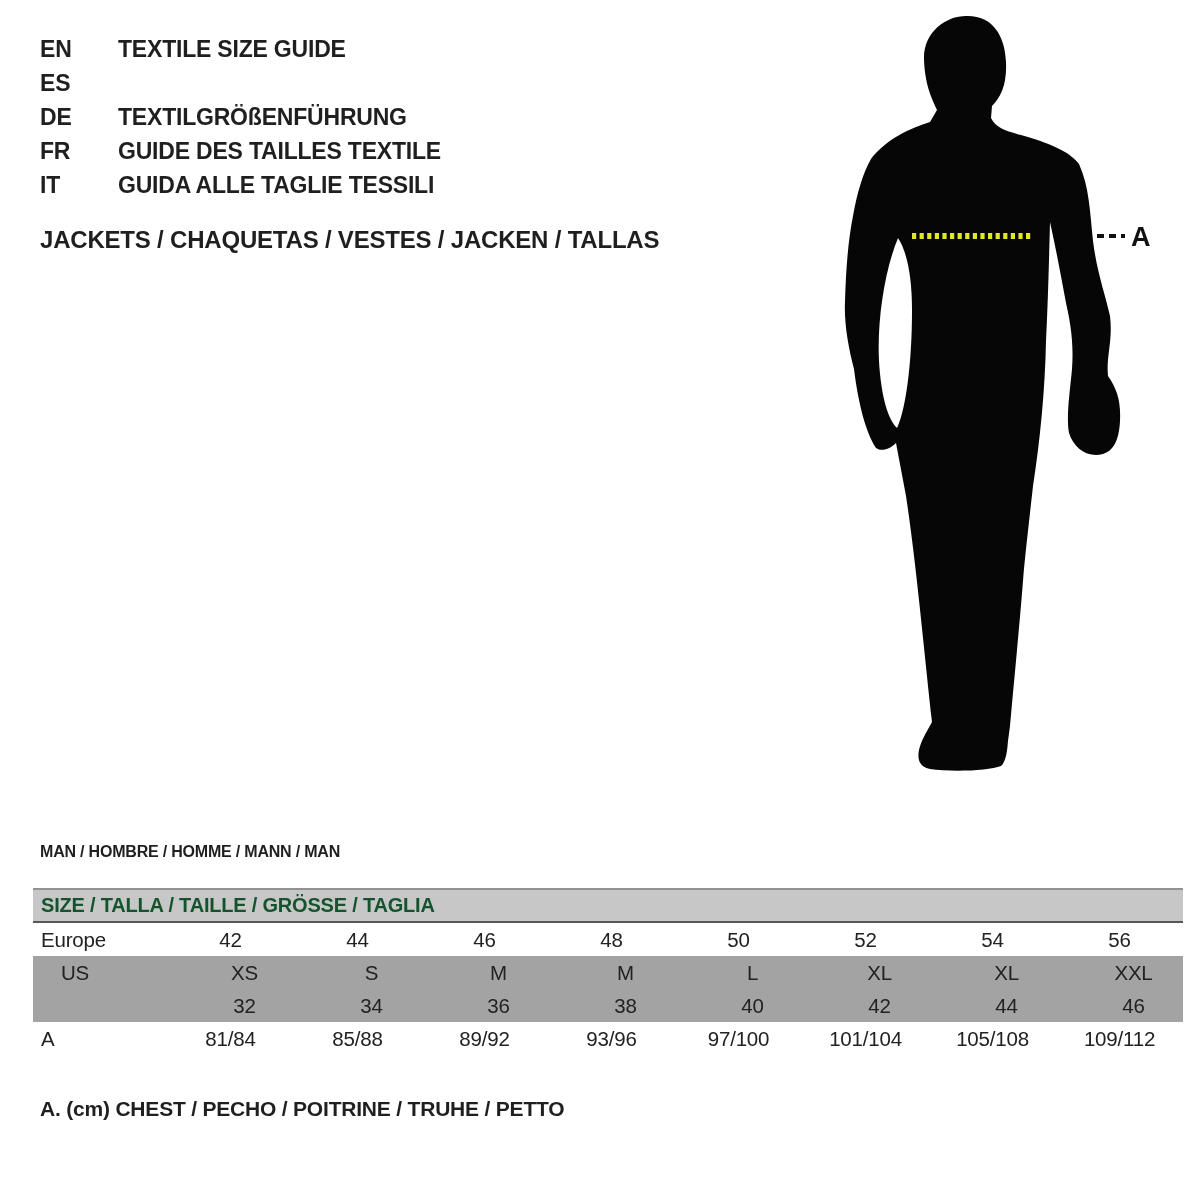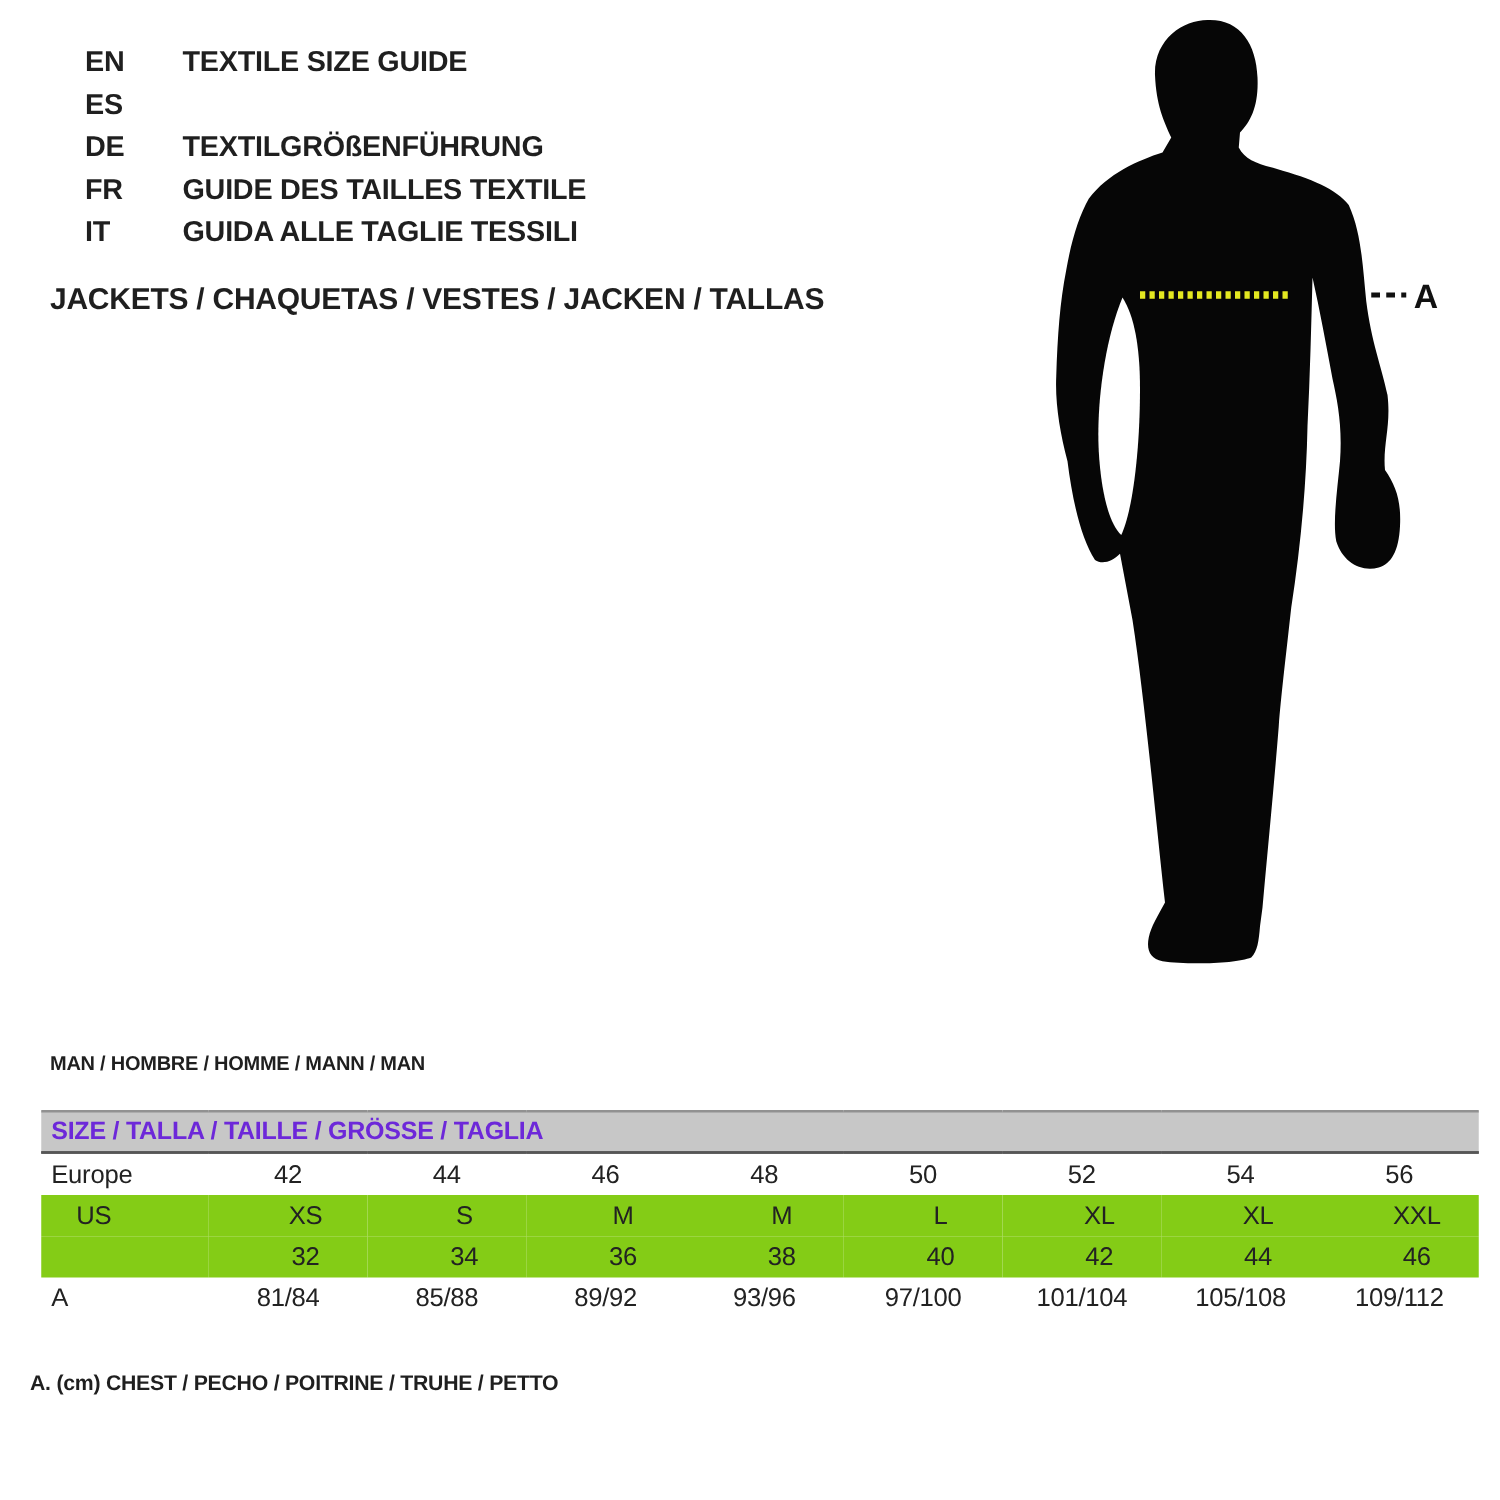--- a/index.html
+++ b/index.html
@@ -3,48 +3,48 @@
 <meta charset="utf-8">
 <style>
   html,body{margin:0;padding:0;background:#ffffff;}
   .page{
     position:relative;width:1200px;height:1200px;overflow:hidden;background:#ffffff;
     font-family:"Liberation Sans","DejaVu Sans",sans-serif;
     font-weight:700;color:#1f1f1f;font-stretch:condensed;letter-spacing:-0.2px;
   }
   
   .lang-block{position:absolute;left:40px;top:32px;}
-  .lang-row{display:flex;height:34px;line-height:34px;font-size:23px;margin-left:28px;}
+  .lang-row{display:flex;height:34px;line-height:34px;font-size:23px;}
   .lang-code{width:78px;flex:0 0 78px;}
   .lang-title{white-space:nowrap;text-align:right;}
   
   .categories{position:absolute;left:40px;top:224px;font-size:24px;line-height:32px;white-space:nowrap;}
   
   .figure-wrap{position:absolute;left:820px;top:0;width:380px;height:800px;}
   .figure-wrap svg{display:block;width:100%;height:100%;}
   
   .man-heading{position:absolute;left:40px;top:843px;margin:0;font-size:16px;font-weight:700;white-space:nowrap;}
   
   .size-table{
     position:absolute;left:33px;top:888px;width:1150px;
     border-collapse:collapse;table-layout:fixed;
     font-size:20.5px;color:#222222;
   }
   .size-table col.label-col{width:134px;}
   .size-table th{
-    background:#c7c7c7;color:#6d28d9;text-align:left;
+    background:#c7c7c7;color:#14532d;text-align:left;
     font-size:20px;font-weight:700;height:31px;padding:0 0 0 8px;
     border-top:2px solid #919191;border-bottom:2px solid #565656;
     white-space:nowrap;
   }
   .size-table td{height:33px;padding:0;text-align:center;font-weight:400;margin-left:24px;}
   .size-table td.row-label{text-align:left;padding-left:8px;}
-  .size-table tr.shaded td{background:#84cc16;padding-left:28px;}
+  .size-table tr.shaded td{background:#a3a3a3;padding-left:28px;}
   
-  .legend{position:absolute;left:24px;top:1097px;font-size:17px;white-space:nowrap;}
+  .legend{position:absolute;left:40px;top:1097px;font-size:21px;white-space:nowrap;}
 </style>
 </head>
 <body>
 
 <div class="page">
 
   <section class="lang-block">
     <div class="lang-row">
       <span class="lang-code">EN</span>
       <span class="lang-title">TEXTILE SIZE GUIDE</span>

